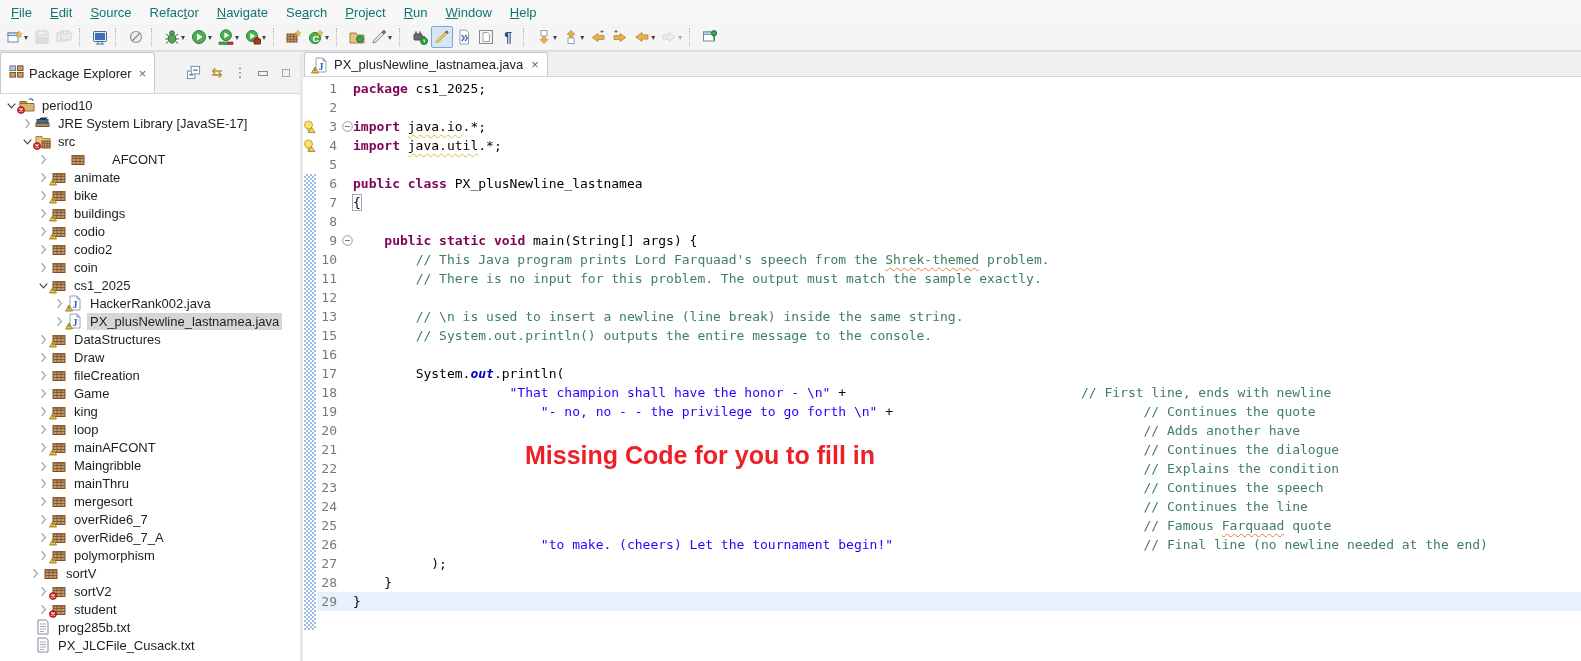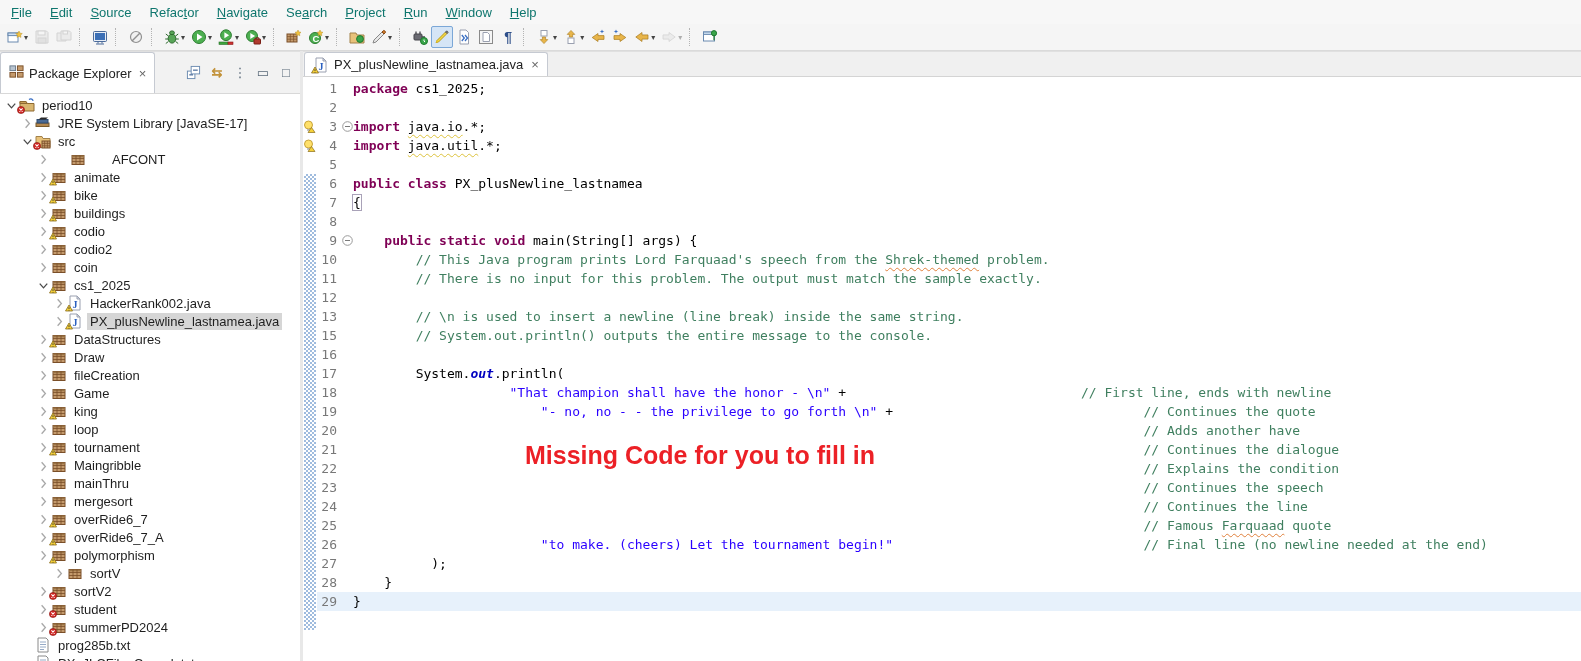--- a/index.html
+++ b/index.html
@@ -652,21 +652,21 @@
               <svg viewBox="0 0 16 16" xmlns="http://www.w3.org/2000/svg">
                 <rect x="2" y="4.5" width="12" height="9" fill="#c49a6c" stroke="#7a4f28"></rect>
                 <rect x="2" y="4.5" width="12" height="1.8" fill="#9a7446"></rect>
                 <path d="M2 7.5h12M2 10.5h12M6 4.5v9M10 4.5v9" stroke="#7a4f28" stroke-width="0.8"></path>
               </svg>
               <span class="ovl"><svg viewBox="0 0 0 0 8 8" xmlns="http://www.w3.org/2000/svg">
                   <path d="M.5 7L4 1l3.5 6z" fill="#f6d138" stroke="#8a6d1a" stroke-width="0.8"></path>
                   <path d="M4 3.2v1.8M4 5.9v.7" stroke="#333" stroke-width="0.9"></path>
                 </svg></span>
             </span>
-            <span class="tlabel">tournament</span>
+            <span class="tlabel">mainAFCONT</span>
           </div>
           <div class="trow" style="padding-left: 36px; align-items: flex-end;">
             <span class="arrow">
               <svg viewBox="0 0 16 16" xmlns="http://www.w3.org/2000/svg">
                 <path d="M6 3.5L10 8l-4 4.5" fill="none" stroke="#a8a8a8" stroke-width="1.4"></path>
               </svg>
             </span>
             <span class="ticon">
               <svg viewBox="0 0 16 16" xmlns="http://www.w3.org/2000/svg">
                 <rect x="2" y="4.5" width="12" height="9" fill="#c49a6c" stroke="#7a4f28"></rect>
@@ -756,21 +756,21 @@
                 <rect x="2" y="4.5" width="12" height="1.8" fill="#9a7446"></rect>
                 <path d="M2 7.5h12M2 10.5h12M6 4.5v9M10 4.5v9" stroke="#7a4f28" stroke-width="0.8"></path>
               </svg>
               <span class="ovl"><svg viewBox="0 0 0 0 8 8" xmlns="http://www.w3.org/2000/svg">
                   <path d="M.5 7L4 1l3.5 6z" fill="#f6d138" stroke="#8a6d1a" stroke-width="0.8"></path>
                   <path d="M4 3.2v1.8M4 5.9v.7" stroke="#333" stroke-width="0.9"></path>
                 </svg></span>
             </span>
             <span class="tlabel">polymorphism</span>
           </div>
-          <div class="trow" style="padding-left: 52px;">
+          <div class="trow" style="padding-left: 28px;">
             <span class="arrow">
               <svg viewBox="0 0 16 16" xmlns="http://www.w3.org/2000/svg">
                 <path d="M6 3.5L10 8l-4 4.5" fill="none" stroke="#a8a8a8" stroke-width="1.4"></path>
               </svg>
             </span>
             <span class="ticon">
               <svg viewBox="0 0 16 16" xmlns="http://www.w3.org/2000/svg">
                 <rect x="2" y="4.5" width="12" height="9" fill="#c49a6c" stroke="#7a4f28"></rect>
                 <rect x="2" y="4.5" width="12" height="1.8" fill="#9a7446"></rect>
                 <path d="M2 7.5h12M2 10.5h12M6 4.5v9M10 4.5v9" stroke="#7a4f28" stroke-width="0.8"></path>
@@ -808,39 +808,20 @@
                 <rect x="2" y="4.5" width="12" height="9" fill="#c49a6c" stroke="#7a4f28"></rect>
                 <rect x="2" y="4.5" width="12" height="1.8" fill="#9a7446"></rect>
                 <path d="M2 7.5h12M2 10.5h12M6 4.5v9M10 4.5v9" stroke="#7a4f28" stroke-width="0.8"></path>
               </svg>
               <span class="ovl"><svg viewBox="0 0 0 0 8 8" xmlns="http://www.w3.org/2000/svg">
                   <circle cx="4" cy="4" r="3.6" fill="#d02724" stroke="#8a1512" stroke-width="0.6"></circle>
                   <path d="M2.4 2.4l3.2 3.2M5.6 2.4L2.4 5.6" stroke="#fff" stroke-width="1.1"></path>
                 </svg></span>
             </span>
             <span class="tlabel">student</span>
-          </div>
-          <div class="trow" style="padding-left: 36px;">
-            <span class="arrow">
-              <svg viewBox="0 0 16 16" xmlns="http://www.w3.org/2000/svg">
-                <path d="M6 3.5L10 8l-4 4.5" fill="none" stroke="#a8a8a8" stroke-width="1.4"></path>
-              </svg>
-            </span>
-            <span class="ticon">
-              <svg viewBox="0 0 16 16" xmlns="http://www.w3.org/2000/svg">
-                <rect x="2" y="4.5" width="12" height="9" fill="#c49a6c" stroke="#7a4f28"></rect>
-                <rect x="2" y="4.5" width="12" height="1.8" fill="#9a7446"></rect>
-                <path d="M2 7.5h12M2 10.5h12M6 4.5v9M10 4.5v9" stroke="#7a4f28" stroke-width="0.8"></path>
-              </svg>
-              <span class="ovl"><svg viewBox="0 0 0 0 8 8" xmlns="http://www.w3.org/2000/svg">
-                  <circle cx="4" cy="4" r="3.6" fill="#d02724" stroke="#8a1512" stroke-width="0.6"></circle>
-                  <path d="M2.4 2.4l3.2 3.2M5.6 2.4L2.4 5.6" stroke="#fff" stroke-width="1.1"></path>
-                </svg></span>
-            </span>
-            <span class="tlabel">summerPD2024</span>
           </div>
           <div class="trow" style="padding-left: 20px;">
             <span class="arrow"></span>
             <span class="ticon">
               <svg viewBox="0 0 16 16" xmlns="http://www.w3.org/2000/svg">
                 <path d="M3 1h8l2 2v12H3z" fill="#fff" stroke="#8a8a8a"></path>
                 <path d="M5 5h6M5 7.5h6M5 10h6M5 12.5h4" stroke="#8aa0c0" stroke-width="0.9"></path>
               </svg>
             </span>
             <span class="tlabel">prog285b.txt</span>

